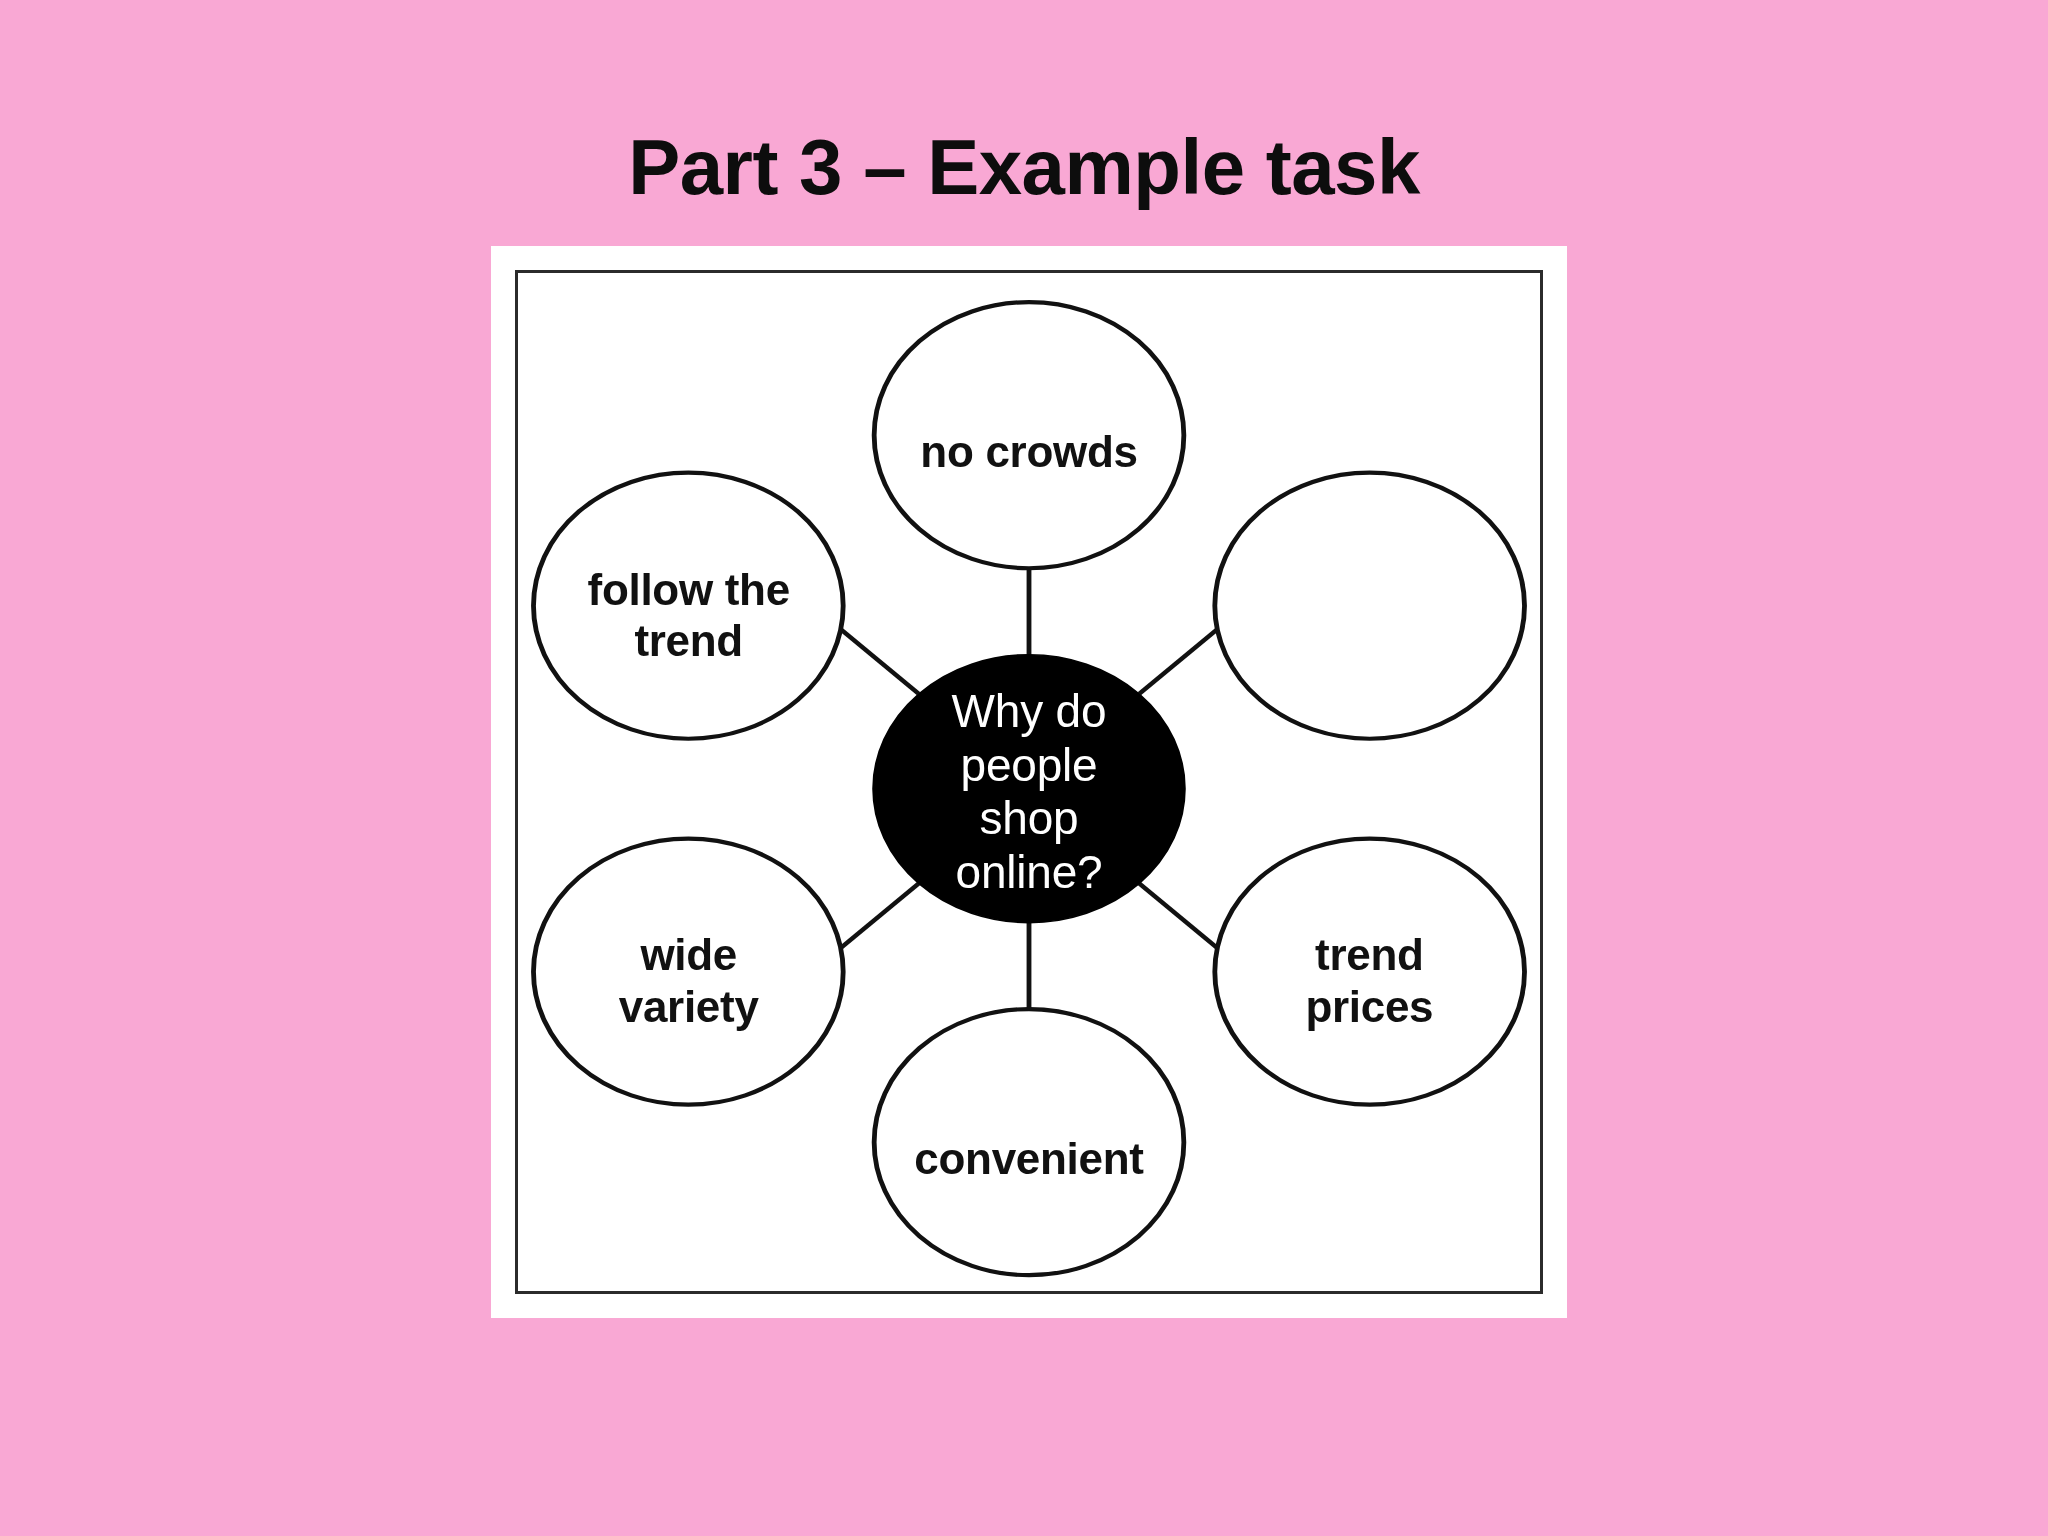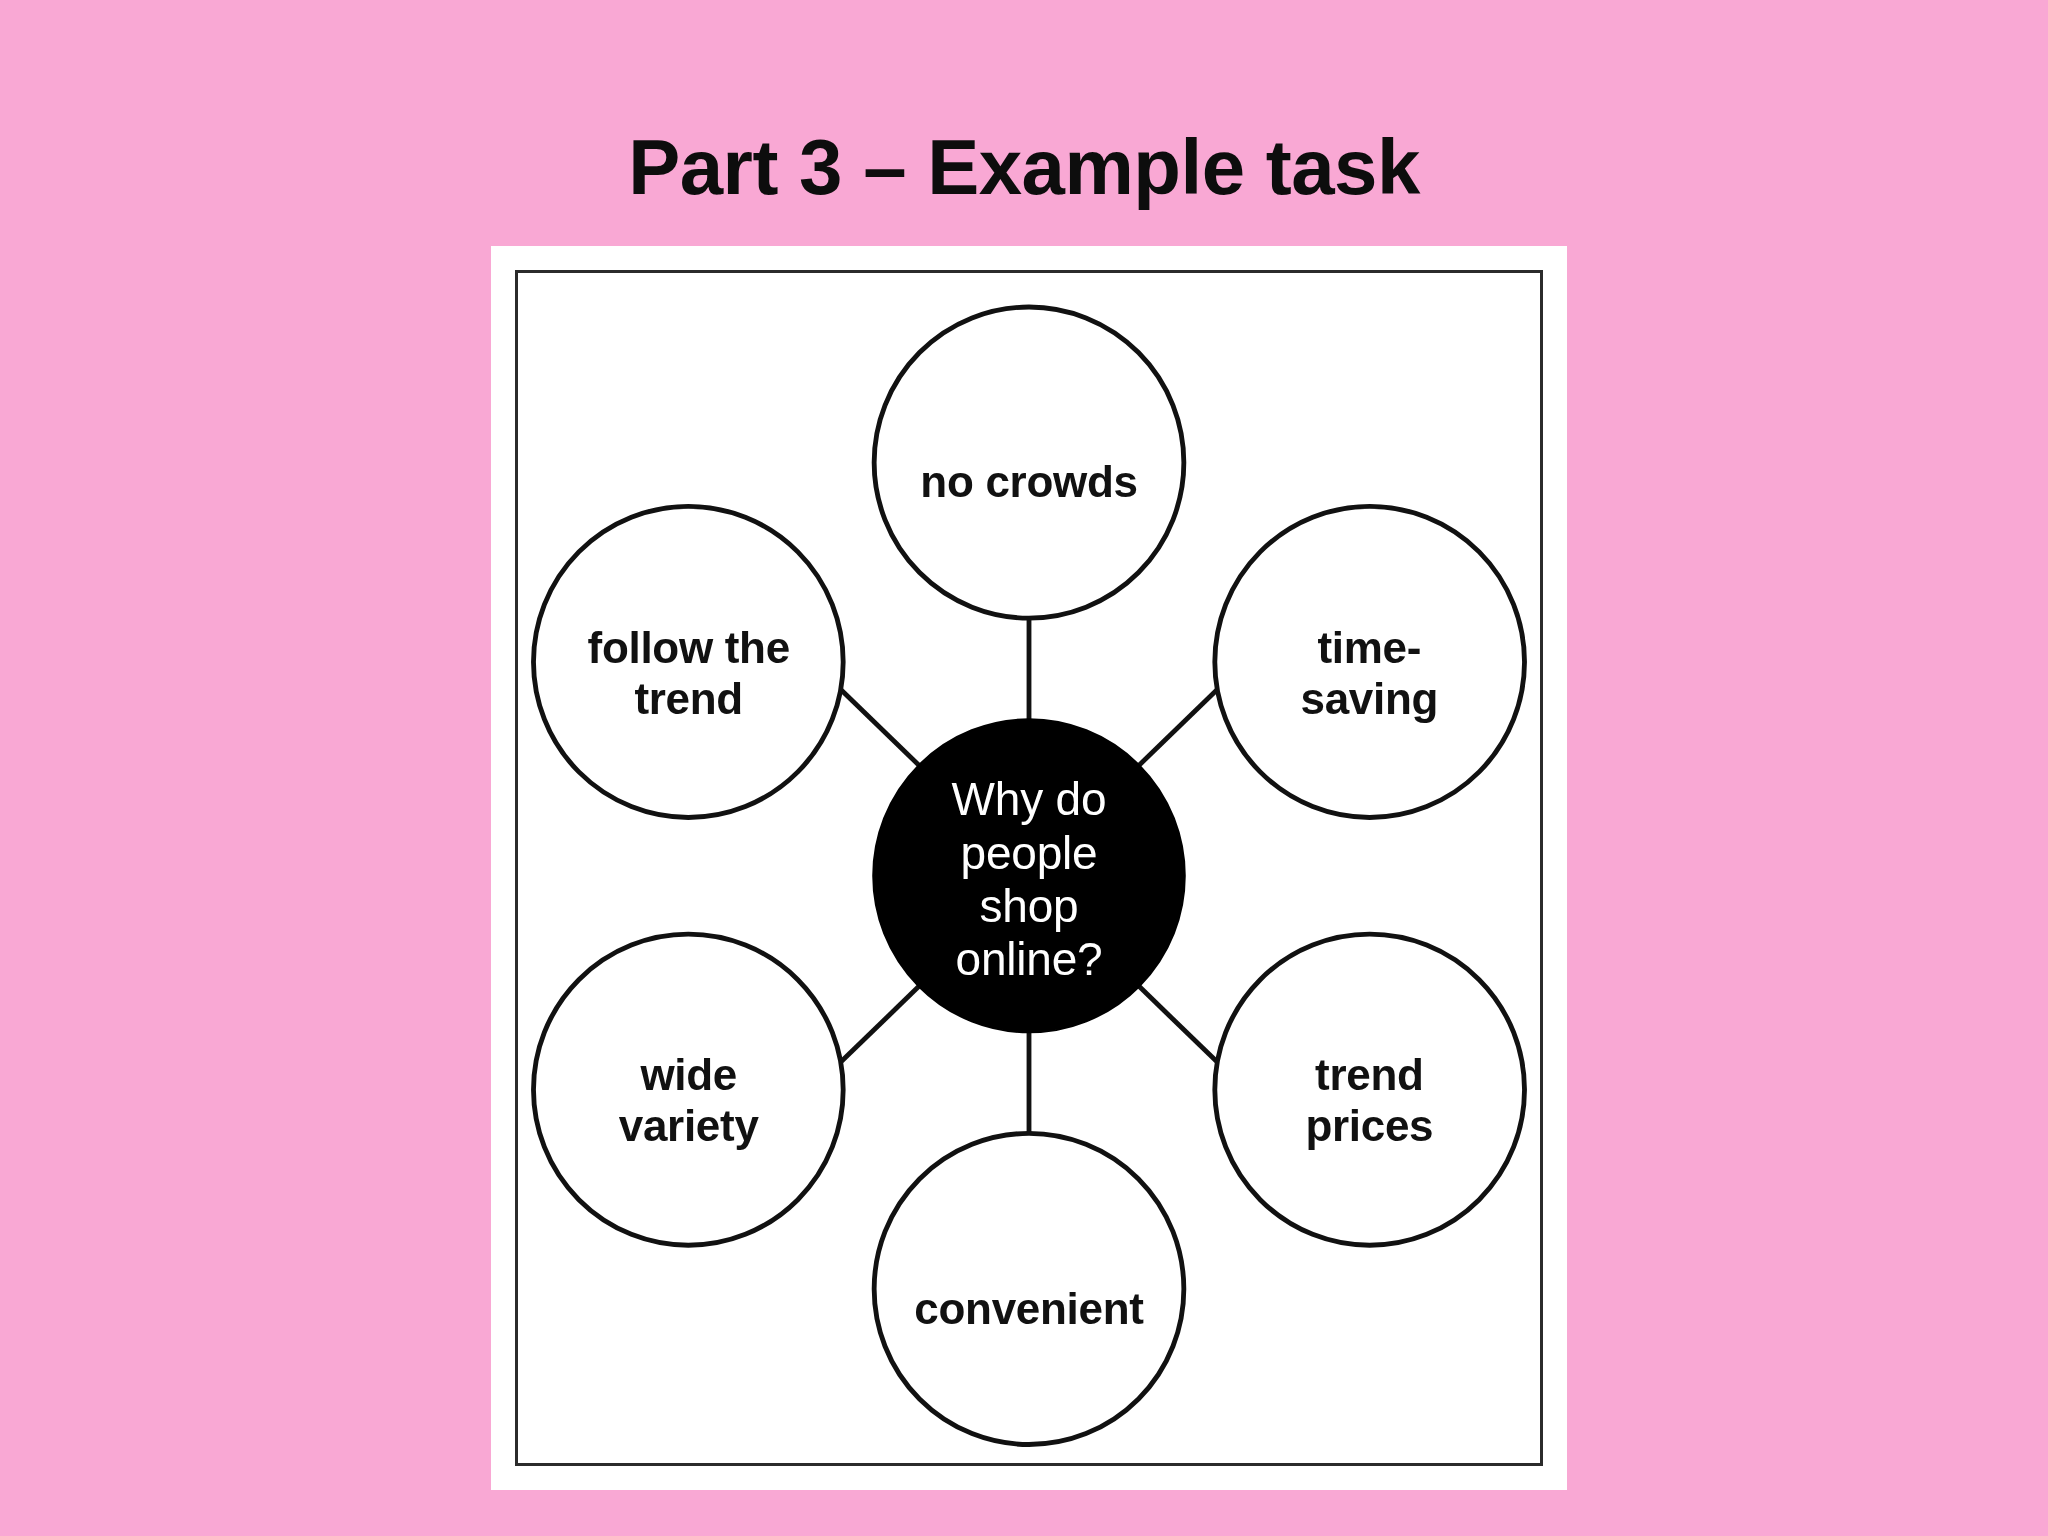--- a/index.html
+++ b/index.html
@@ -32,21 +32,21 @@
     letter-spacing: -0.5px;
     line-height: 1.0;
     white-space: nowrap;
   }
   
   #diagram-frame {
     position: absolute;
     left: 491px;
     top: 246px;
     width: 1076px;
-    height: 1244px;
+    height: 1072px;
     background: #ffffff;
     box-sizing: border-box;
     padding: 24px;
   }
   
   #diagram-canvas {
     position: relative;
     width: 100%;
     height: 100%;
     background: #ffffff;
@@ -115,22 +115,20 @@
           <circle cx="528" cy="1045" r="160"></circle>
           <circle cx="176" cy="840" r="160"></circle>
           <circle cx="176" cy="400" r="160"></circle>
         </g>
 
         <circle cx="528" cy="620" r="161" fill="#000000" stroke="#000000" stroke-width="2"></circle>
       </svg>
 
       <div class="node-label leaf-label" style="left:28.4%; top:10.0%; width:43.2%; height:15%;">no crowds</div>
 
-      <div class="node-label leaf-label" style="left:61.7%; top:26.1%; width:43.2%; height:15%;">time-
-saving</div>
 
       <div class="node-label leaf-label" style="left:61.7%; top:62.0%; width:43.2%; height:15%;">trend
 prices</div>
 
       <div class="node-label leaf-label" style="left:28.4%; top:79.5%; width:43.2%; height:15%;">convenient</div>
 
       <div class="node-label leaf-label" style="left:-4.9%; top:62.0%; width:43.2%; height:15%;">wide
 variety</div>
 
       <div class="node-label leaf-label" style="left:-4.9%; top:26.1%; width:43.2%; height:15%;">follow the

